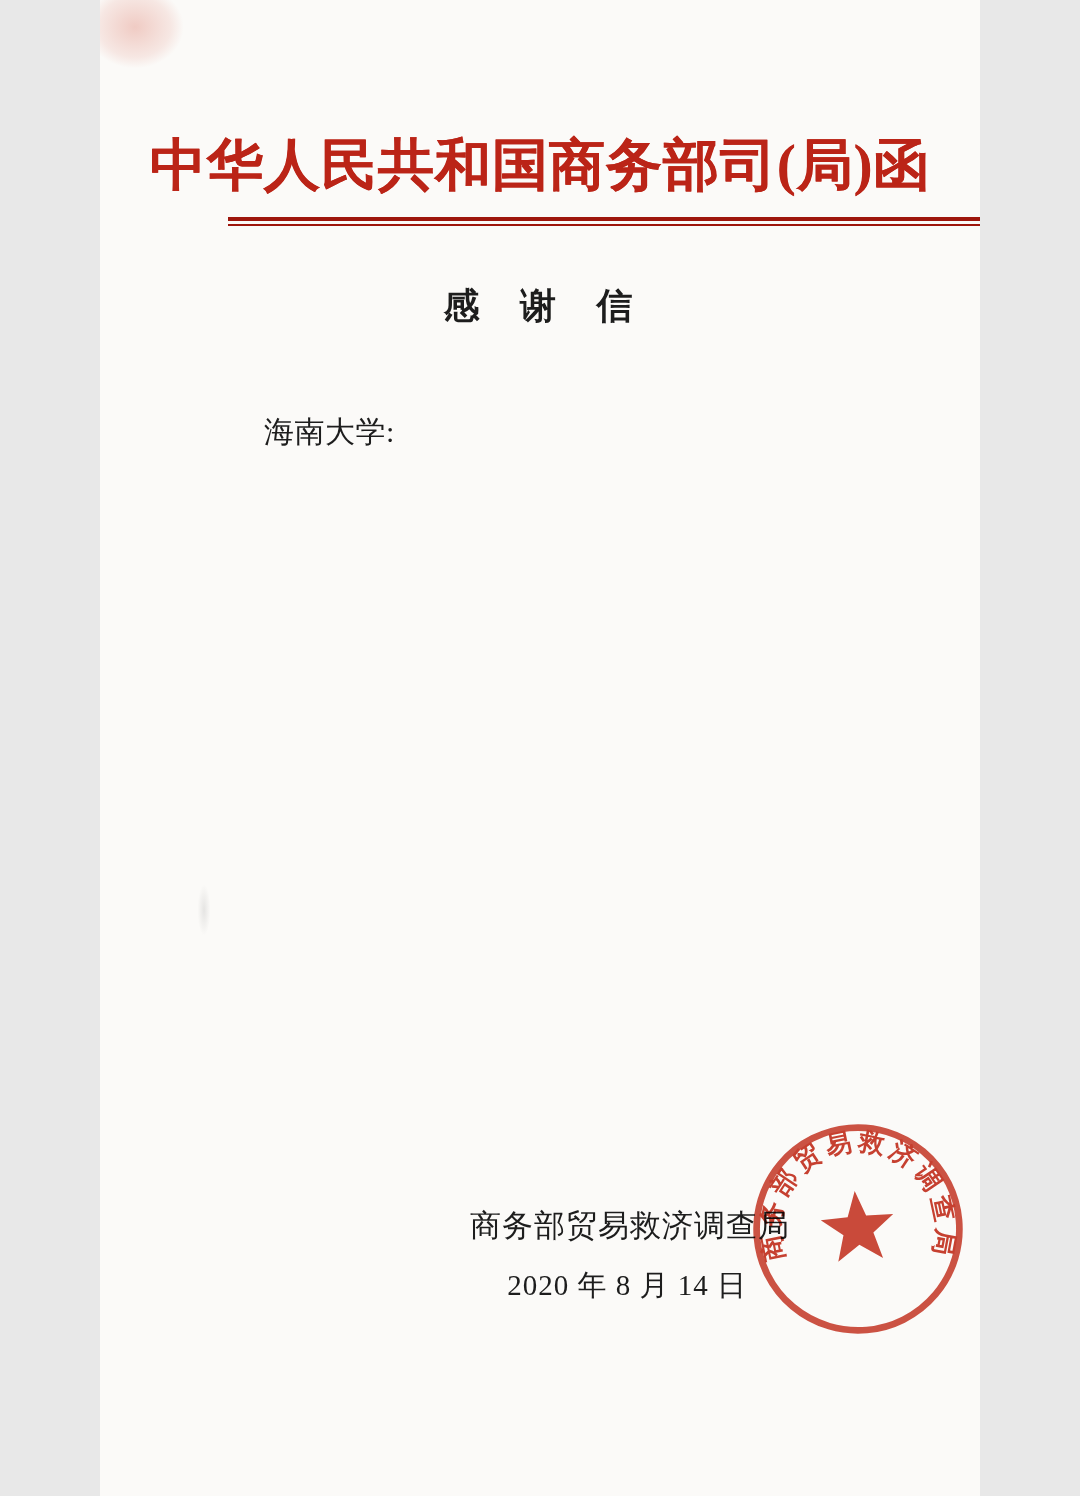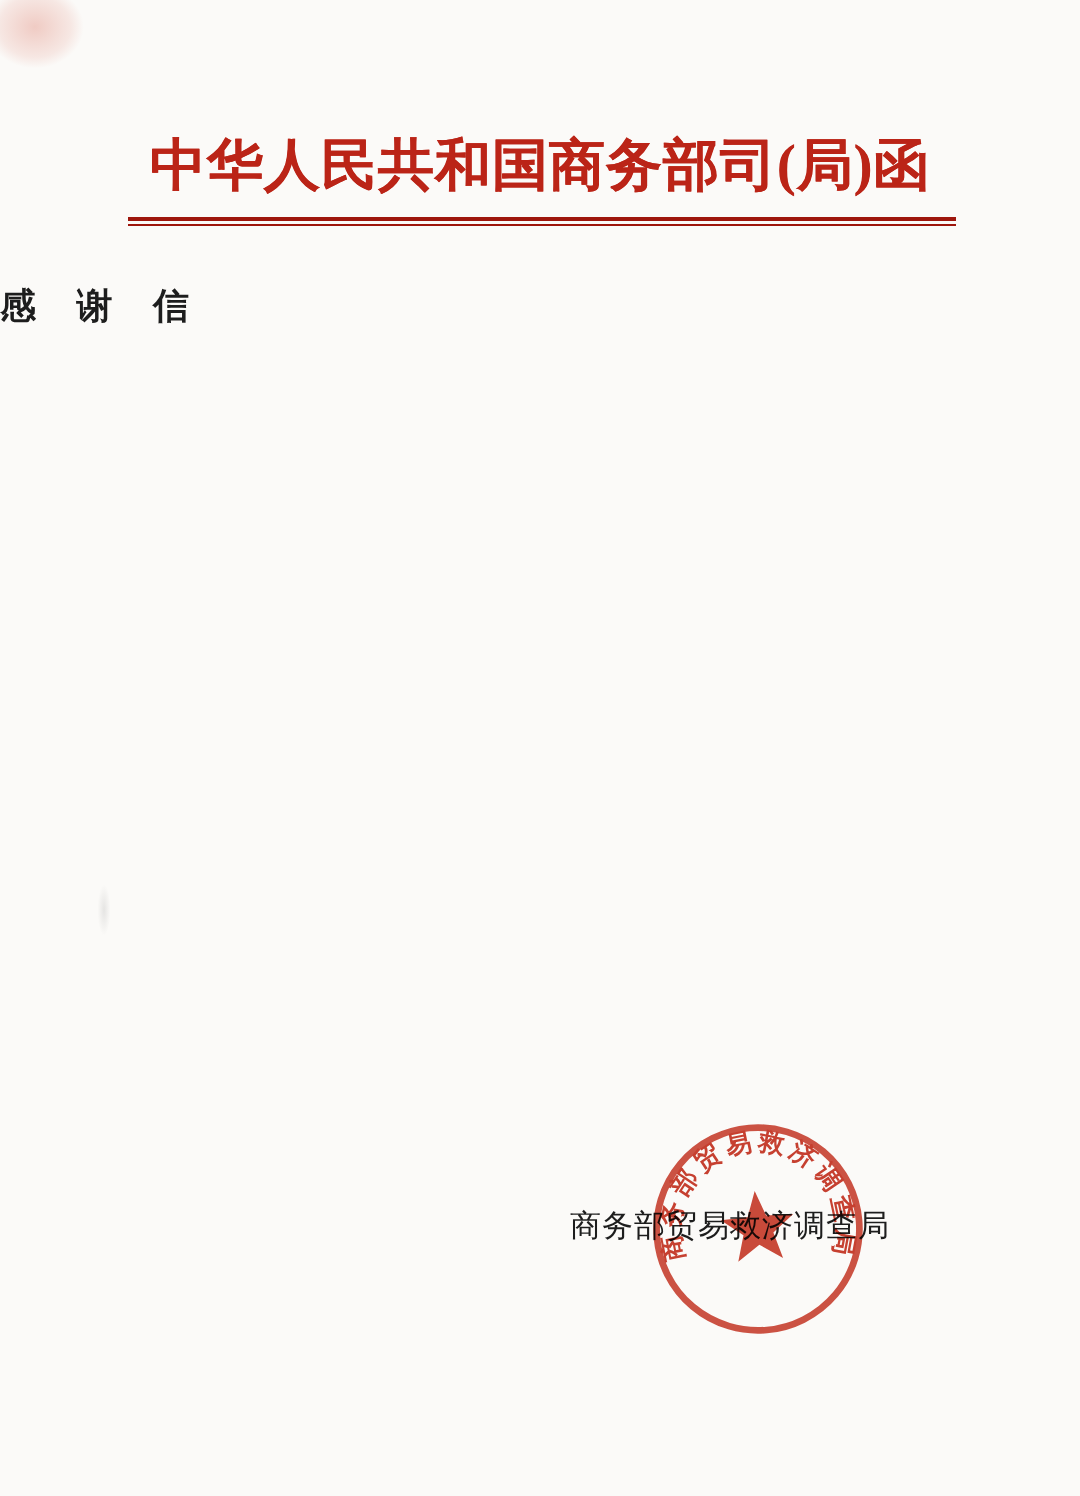--- a/index.html
+++ b/index.html
@@ -5,21 +5,21 @@
   :root{
     --header-red:#bb2417;
     --rule-red:#9e160d;
     --text-black:#1d1d1d;
     --paper:#fbfaf8;
     --seal-red:#c5301f;
   }
   html,body{margin:0;padding:0;background:#e8e8e8;}
   .page{
     position:relative;
-    width:1080px;height:1496px;
+    width:880px;height:1496px;
     margin:0 auto;
     background:var(--paper);
     overflow:hidden;
     font-family:"Liberation Serif", serif;
   }
   .corner-stain{
     position:absolute;left:-30px;top:-28px;width:130px;height:110px;
     background:radial-gradient(closest-side, rgba(226,146,132,0.45), rgba(226,146,132,0.18) 55%, rgba(226,146,132,0) 75%);
     pointer-events:none;
   }
@@ -38,21 +38,21 @@
     color:var(--header-red);
     text-shadow:0.5px 0 0 var(--header-red);
   }
   .rule{
     position:absolute;top:217px;left:128px;width:828px;height:3px;
     border-top:4px solid var(--rule-red);
     border-bottom:2px solid var(--rule-red);
   }
   .doc-title{
     position:absolute;top:282px;left:0;right:0;
-    margin:0;
+    margin:0;text-align:center;
     font-family:"DejaVu Sans", sans-serif;
     font-weight:700;
     font-size:36px;
     letter-spacing:4px;
     word-spacing:20px;
     color:var(--text-black);
   }
   .body-text{
     position:absolute;left:164px;top:404px;width:764px;
     font-size:30px;line-height:55px;
@@ -92,24 +92,26 @@
   <div class="corner-stain"></div>
   <div class="smudge"></div>
 
   <h1 class="letterhead">中华人民共和国商务部司(局)函</h1>
 
   <div class="rule"></div>
 
   <h2 class="doc-title">感 谢 信</h2>
 
   <div class="body-text">
+    <p class="salutation">海南大学:</p>
   </div>
 
   <div class="signature">商务部贸易救济调查局</div>
 
+  <div class="sign-date">2020 年 8 月 14 日</div>
 
   <svg class="seal" viewBox="0 0 230 230" aria-hidden="true">
     <circle cx="115" cy="115" r="106" fill="none" stroke="#c5301f" stroke-width="7" stroke-opacity="0.9"></circle>
     <polygon fill="#c5301f" fill-opacity="0.95" points="115,75 124.7,101.7 153,102.6 130.7,120.1 138.5,147.4 115,131.5 91.5,147.4 99.3,120.1 77,102.6 105.3,101.7"></polygon>
     <defs>
       <path id="sealArc" d="M 38 143 A 82 82 0 1 1 192 143" fill="none"></path>
     </defs>
     <text font-size="27" fill="#c5301f" letter-spacing="5">
       <textPath href="#sealArc" startOffset="4">商务部贸易救济调查局</textPath>
     </text>

